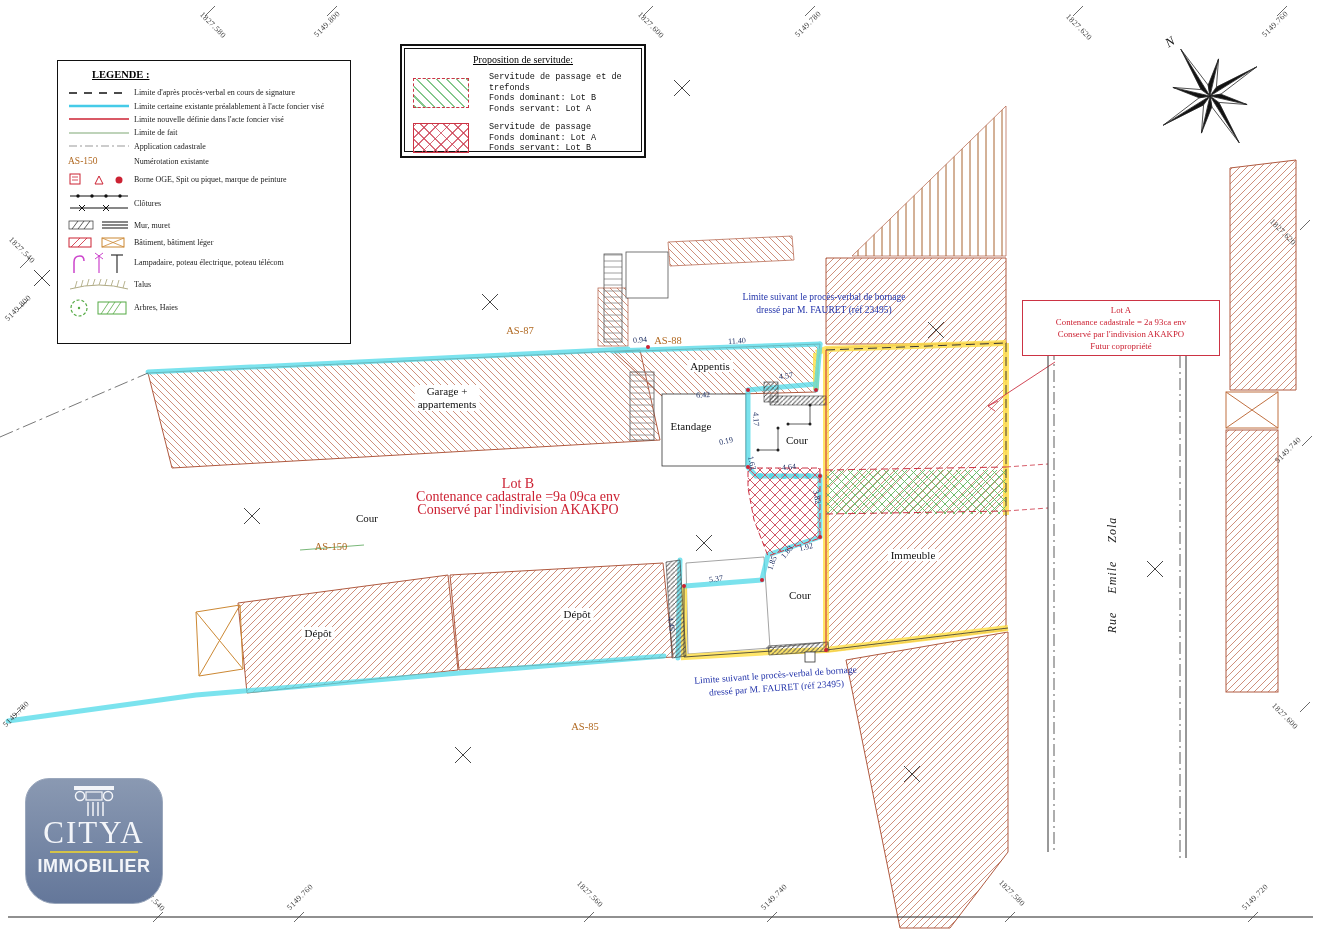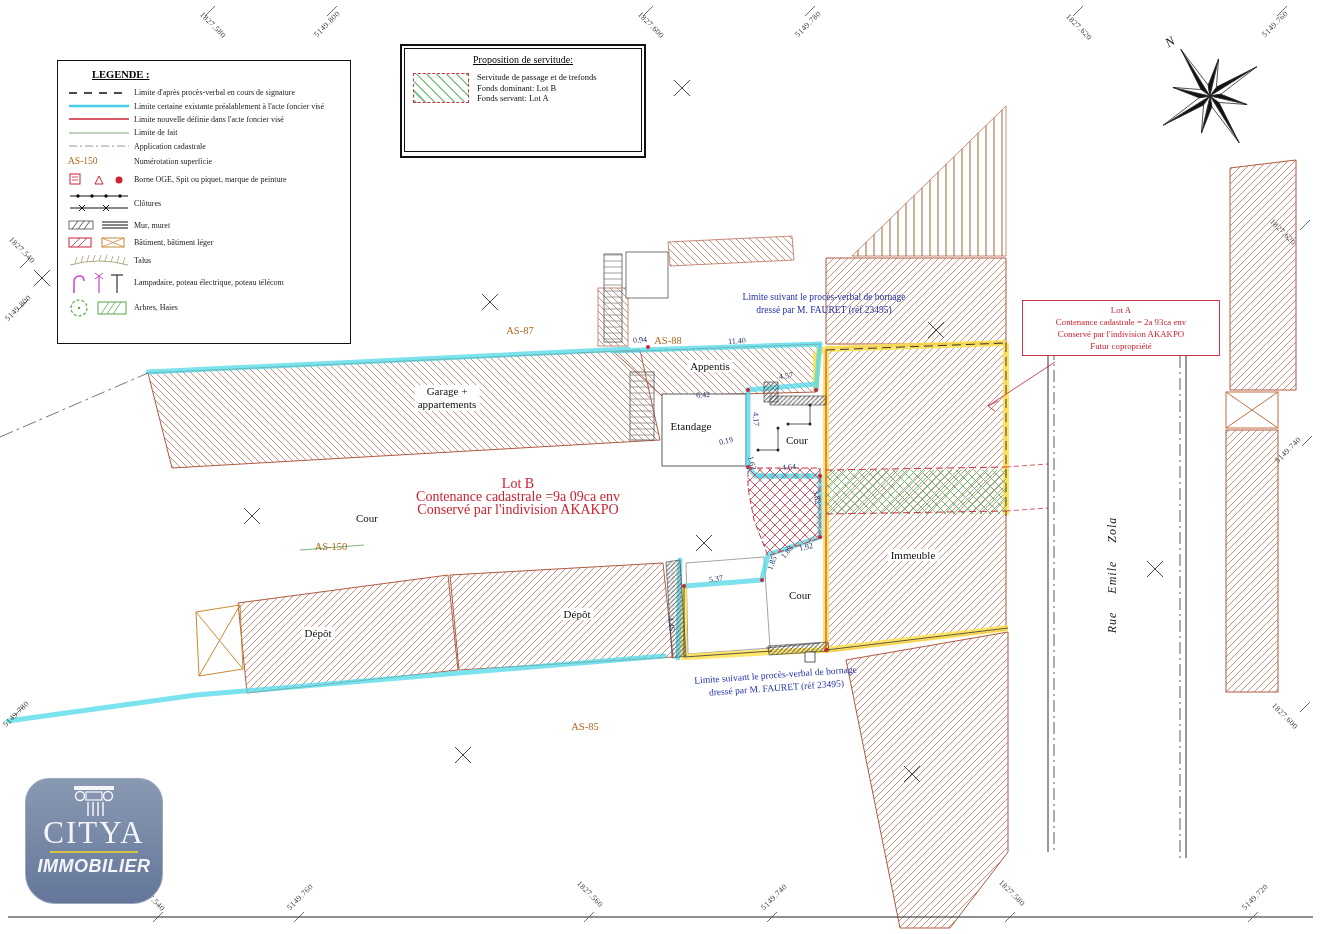--- a/index.html
+++ b/index.html
@@ -29,40 +29,40 @@
   .lsym{width:66px;flex:0 0 66px;display:flex;align-items:center;}
   .llab{font-size:8px;color:#222;white-space:nowrap;}
   .as150{font-size:9.5px;color:#b06820;}
 
   
   #serv{position:absolute;left:400px;top:44px;width:246px;height:114px;border:2px solid #111;
         background:#fff;z-index:4;box-sizing:border-box;}
   #serv .inner{border:1px solid #111;margin:2px;height:calc(100% - 6px);box-sizing:border-box;
         padding:5px 8px;}
   #serv .stitle{font-size:10px;text-align:center;text-decoration:underline;margin-bottom:7px;}
-  .srow{display:flex;gap:8px;margin-bottom:8px;align-items:center;}
+  .srow{display:flex;gap:20px;margin-bottom:8px;align-items:center;font-family:Liberation Mono, monospace;}
   .sw{width:56px;height:30px;flex:0 0 56px;box-sizing:border-box;}
   .sw1{border:1.5px dashed #cc3344;
        background:repeating-linear-gradient(45deg, rgba(110,190,120,.85) 0 1.5px, transparent 1.5px 7px);}
   .sw2{border:1.5px solid #cc3344;
        background:repeating-linear-gradient(45deg, rgba(204,60,80,.75) 0 1.2px, transparent 1.2px 8px),
                   repeating-linear-gradient(-45deg, rgba(204,60,80,.75) 0 1.2px, transparent 1.2px 8px);}
   .stext{font-size:8.5px;line-height:10.5px;color:#111;}
 
   
   #logo{position:absolute;left:25px;top:778px;width:138px;height:126px;z-index:4;
         background:linear-gradient(180deg,#8a99b2,#64779a);
         border-radius:24px 24px 30px 30px;border:1px solid #9aa7bc;
         display:flex;flex-direction:column;align-items:center;justify-content:flex-start;
         box-sizing:border-box;padding-top:5px;}
   #logo .brand{color:#f3f5f9;font-size:31px;line-height:30px;letter-spacing:2px;
         font-family:"Liberation Serif",serif;}
   #logo .yline{width:88px;height:2px;background:#d4c348;margin:3px 0 3px 0;}
   #logo .sub{color:#f3f5f9;font-size:18px;font-weight:bold;letter-spacing:.5px;
-        font-family:"Liberation Sans",sans-serif;font-style:italic;}
+        font-family:"Liberation Sans",sans-serif;}
 </style>
 </head>
 <body>
 
 <div id="page">
 
 <svg class="plan" width="1321" height="934" viewBox="0 0 1321 934">
   <defs>
     <pattern id="hA" width="7" height="7" patternUnits="userSpaceOnUse">
       <path d="M0,7 L7,0" stroke="#c8836d" stroke-width="0.9"></path>
@@ -386,21 +386,21 @@
   <div class="lrow" style="height:13.4px">
     <span class="lsym">
       <svg width="62" height="8">
             <line x1="1" y1="4" x2="61" y2="4" stroke="#999" stroke-width="1.1" stroke-dasharray="8 3 2 3"></line>
           </svg>
         </span>
     <span class="llab">Application cadastrale</span>
   </div>
   <div class="lrow" style="height:17px">
     <span class="lsym as150">AS-150</span>
-    <span class="llab">Numérotation superficie</span>
+    <span class="llab">Numérotation existante</span>
   </div>
   <div class="lrow" style="height:20px">
     <span class="lsym">
       <svg width="62" height="15">
         <rect x="2" y="2" width="10" height="10" fill="none" stroke="#cc2233" stroke-width="1"></rect>
         <line x1="4" y1="5" x2="10" y2="5" stroke="#cc2233" stroke-width="0.8"></line>
         <line x1="4" y1="8" x2="10" y2="8" stroke="#cc2233" stroke-width="0.8"></line>
         <path d="M27,12 L31,4 L35,12 Z" fill="none" stroke="#cc2233" stroke-width="1"></path>
         <circle cx="51" cy="8" r="3.5" fill="#cc2233"></circle>
       </svg>
@@ -435,40 +435,40 @@
     <span class="lsym">
       <svg width="62" height="13">
         <rect x="1" y="2" width="22" height="9" fill="none" stroke="#cc2233" stroke-width="1"></rect>
         <path d="M3,11 L12,2 M10,11 L19,2" stroke="#cc2233" stroke-width="0.8"></path>
         <rect x="34" y="2" width="22" height="9" fill="none" stroke="#cc8833" stroke-width="1"></rect>
         <path d="M34,2 L56,11 M56,2 L34,11" stroke="#cc8833" stroke-width="0.8"></path>
       </svg>
         </span>
     <span class="llab">Bâtiment, bâtiment léger</span>
   </div>
-  <div class="lrow" style="height:20px">
-    <span class="lsym">
-      <svg width="62" height="16">
-        <path d="M2,12 Q31,4 60,12" fill="none" stroke="#b0ab85" stroke-width="1"></path>
-        <path d="M7,11 L9,4 M13,10 L15,3 M19,9 L21,2 M25,8 L27,2 M31,8 L33,2 M37,8 L39,2 M43,9 L45,3 M49,10 L51,3 M55,11 L57,4" stroke="#b0ab85" stroke-width="0.9"></path>
-      </svg>
-        </span>
-    <span class="llab">Talus</span>
-  </div>
   <div class="lrow" style="height:24px">
     <span class="lsym">
       <svg width="62" height="22">
         <path d="M6,21 L6,10 Q6,4 12,4 Q16,4 16,9" fill="none" stroke="#cc44cc" stroke-width="1.5"></path>
         <line x1="31" y1="3" x2="31" y2="21" stroke="#cc44cc" stroke-width="1.2"></line>
         <path d="M27,7 L35,1 M27,1 L35,7" stroke="#cc44cc" stroke-width="1"></path>
         <line x1="49" y1="3" x2="49" y2="21" stroke="#333" stroke-width="1.2"></line>
         <line x1="43" y1="3" x2="55" y2="3" stroke="#333" stroke-width="1.2"></line>
       </svg>
         </span>
     <span class="llab">Lampadaire, poteau électrique, poteau télécom</span>
+  </div>
+  <div class="lrow" style="height:20px">
+    <span class="lsym">
+      <svg width="62" height="16">
+        <path d="M2,12 Q31,4 60,12" fill="none" stroke="#b0ab85" stroke-width="1"></path>
+        <path d="M7,11 L9,4 M13,10 L15,3 M19,9 L21,2 M25,8 L27,2 M31,8 L33,2 M37,8 L39,2 M43,9 L45,3 M49,10 L51,3 M55,11 L57,4" stroke="#b0ab85" stroke-width="0.9"></path>
+      </svg>
+        </span>
+    <span class="llab">Talus</span>
   </div>
   <div class="lrow" style="height:26px">
     <span class="lsym">
       <svg width="62" height="22">
         <circle cx="11" cy="11" r="8" fill="none" stroke="#55aa44" stroke-width="1.2" stroke-dasharray="3 2"></circle>
         <circle cx="11" cy="11" r="1.2" fill="#55aa44"></circle>
         <rect x="30" y="5" width="28" height="12" fill="none" stroke="#55aa44" stroke-width="1"></rect>
         <path d="M33,17 L41,5 M39,17 L47,5 M45,17 L53,5" stroke="#55aa44" stroke-width="0.8"></path>
       </svg>
         </span>
@@ -480,20 +480,28 @@
   <div class="inner">
     <div class="stitle">Proposition de servitude:</div>
     <div class="srow">
       <span class="sw sw1"></span>
       <div class="stext">
         <div>Servitude de passage et de trefonds</div>
         <div>Fonds dominant: Lot B</div>
         <div>Fonds servant: Lot A</div>
       </div>
     </div>
+    <div class="srow">
+      <span class="sw sw2"></span>
+      <div class="stext">
+        <div>Servitude de passage</div>
+        <div>Fonds dominant: Lot A</div>
+        <div>Fonds servant: Lot B</div>
+      </div>
+    </div>
   </div>
 </div>
 
 <div id="logo">
   <svg width="46" height="34">
     <rect x="3" y="2" width="40" height="4" fill="#f3f5f9"></rect>
     <circle cx="9" cy="12" r="4.5" fill="none" stroke="#f3f5f9" stroke-width="1.5"></circle>
     <circle cx="37" cy="12" r="4.5" fill="none" stroke="#f3f5f9" stroke-width="1.5"></circle>
     <rect x="15" y="8" width="16" height="8" fill="none" stroke="#f3f5f9" stroke-width="1.2"></rect>
     <path d="M17,18 V32 M22,18 V32 M27,18 V32 M32,18 V32" stroke="#f3f5f9" stroke-width="1.5"></path>

